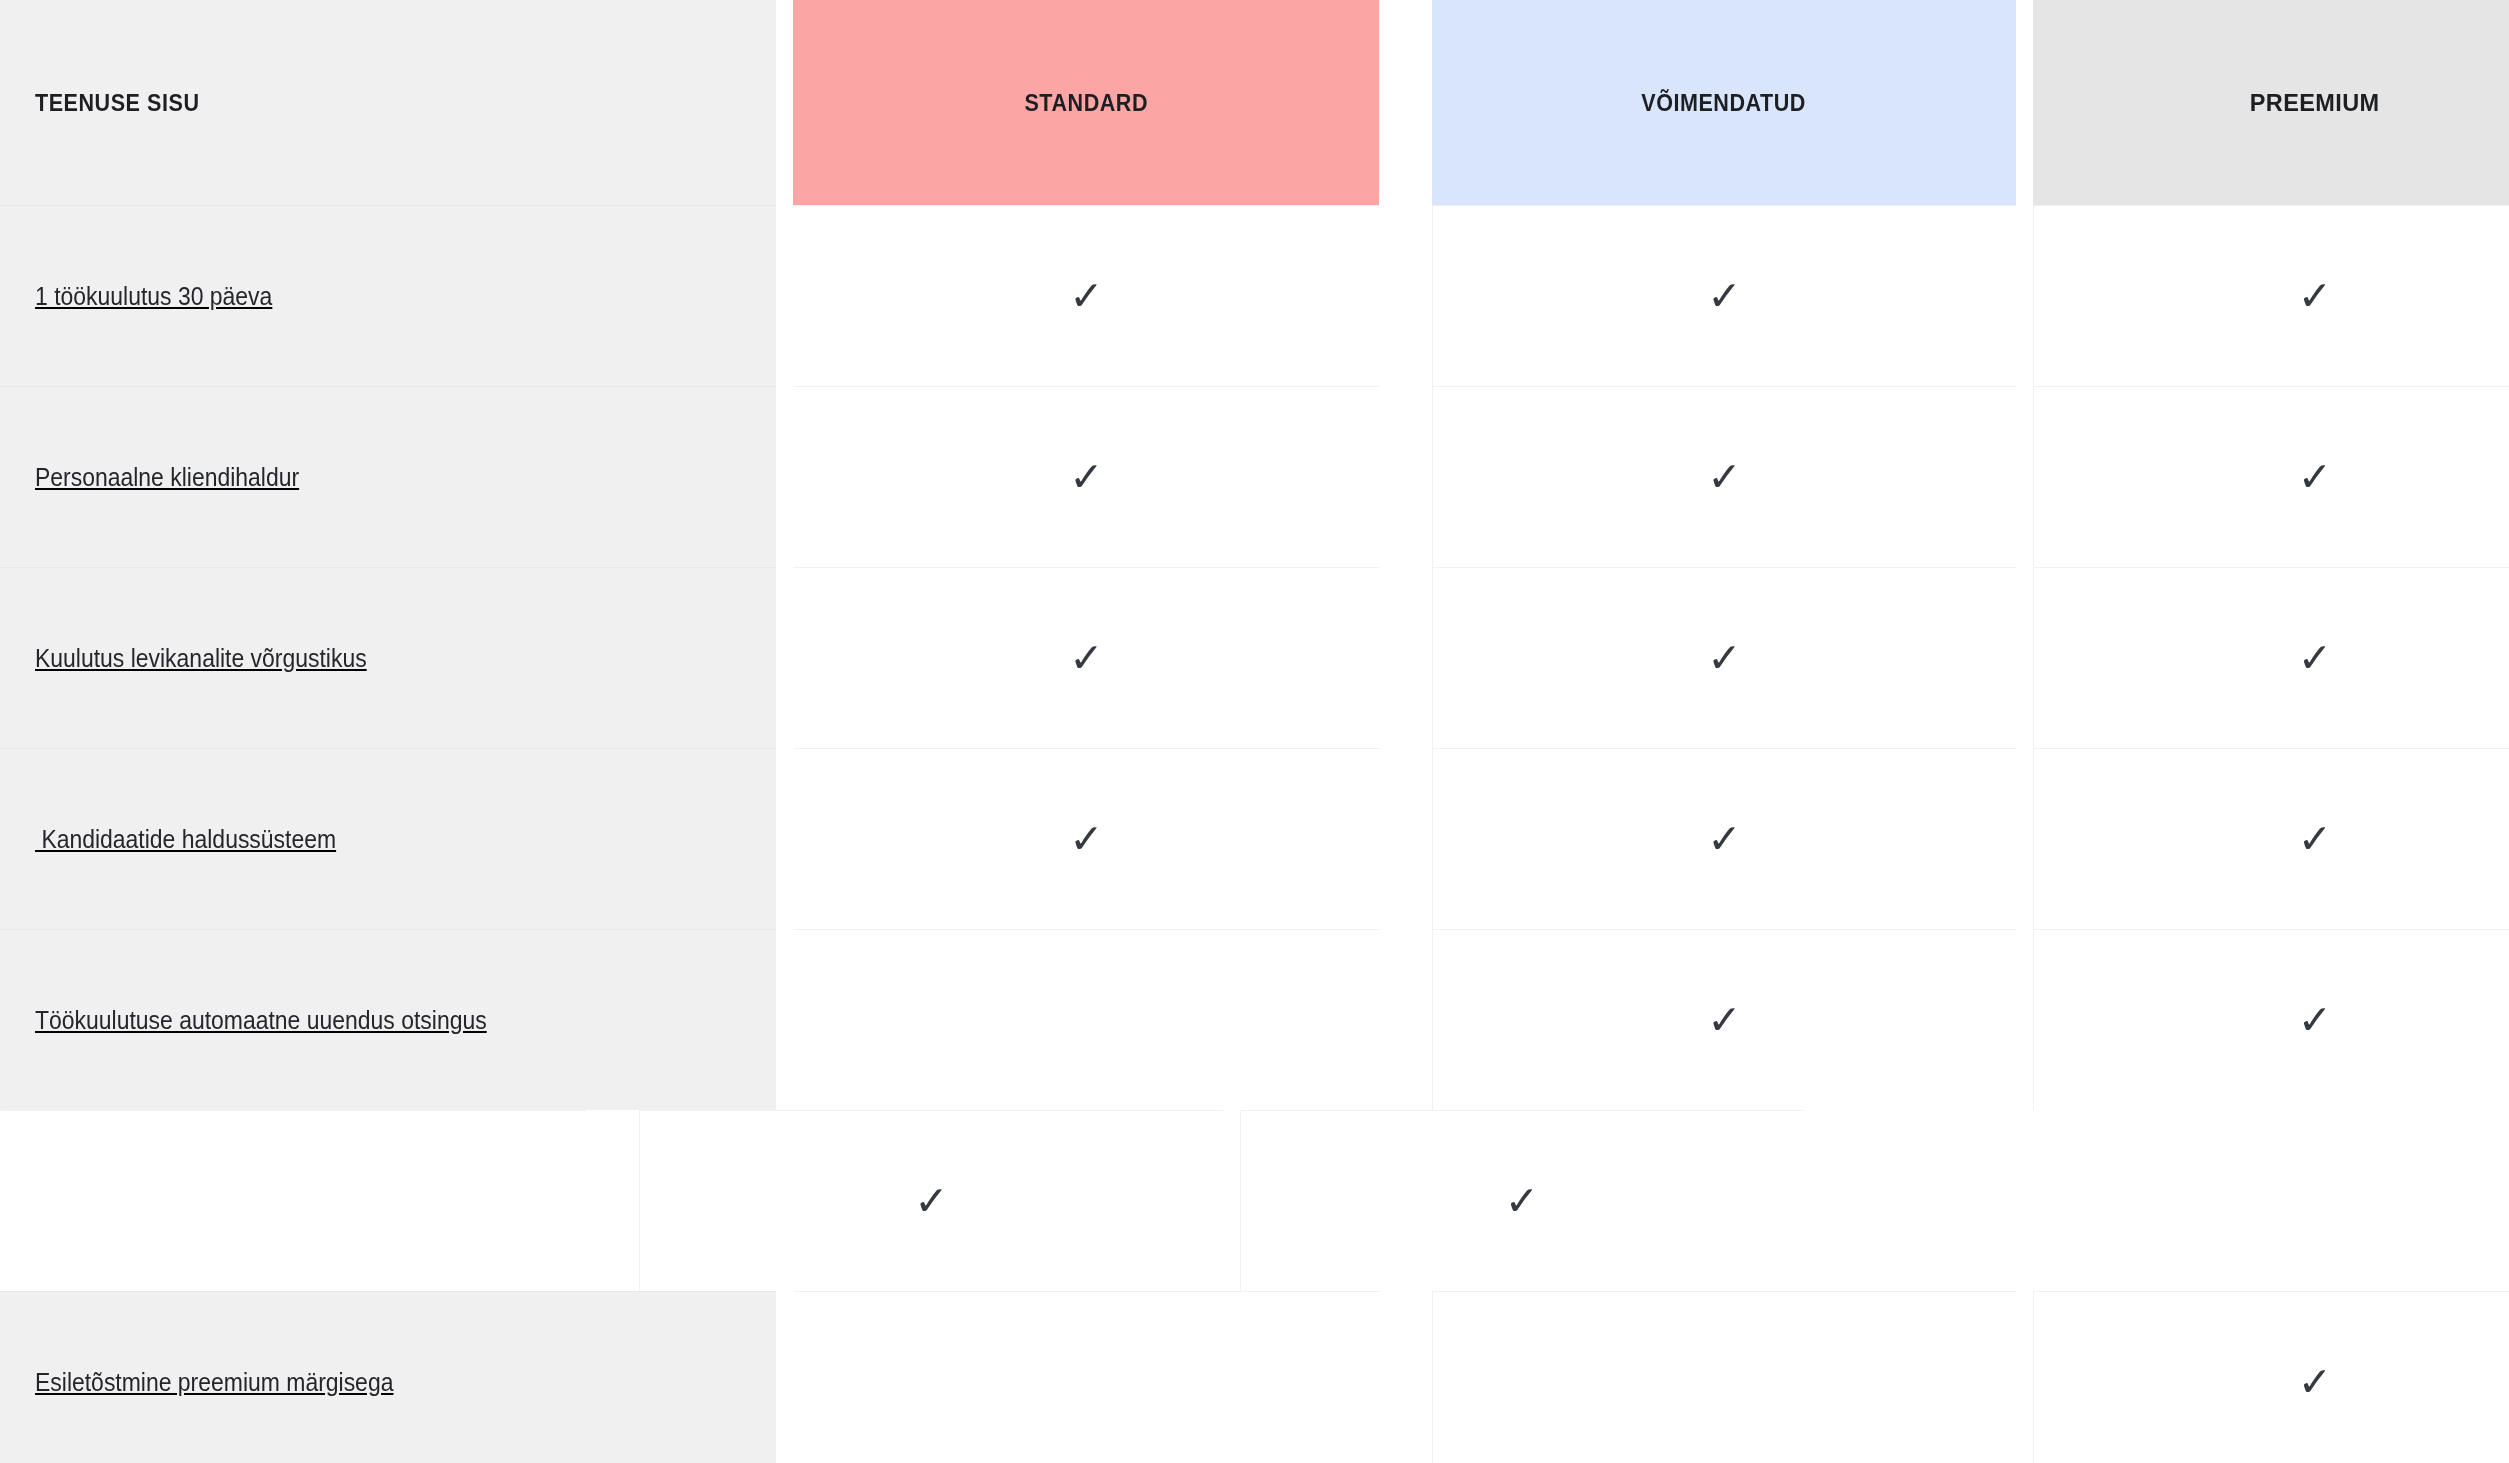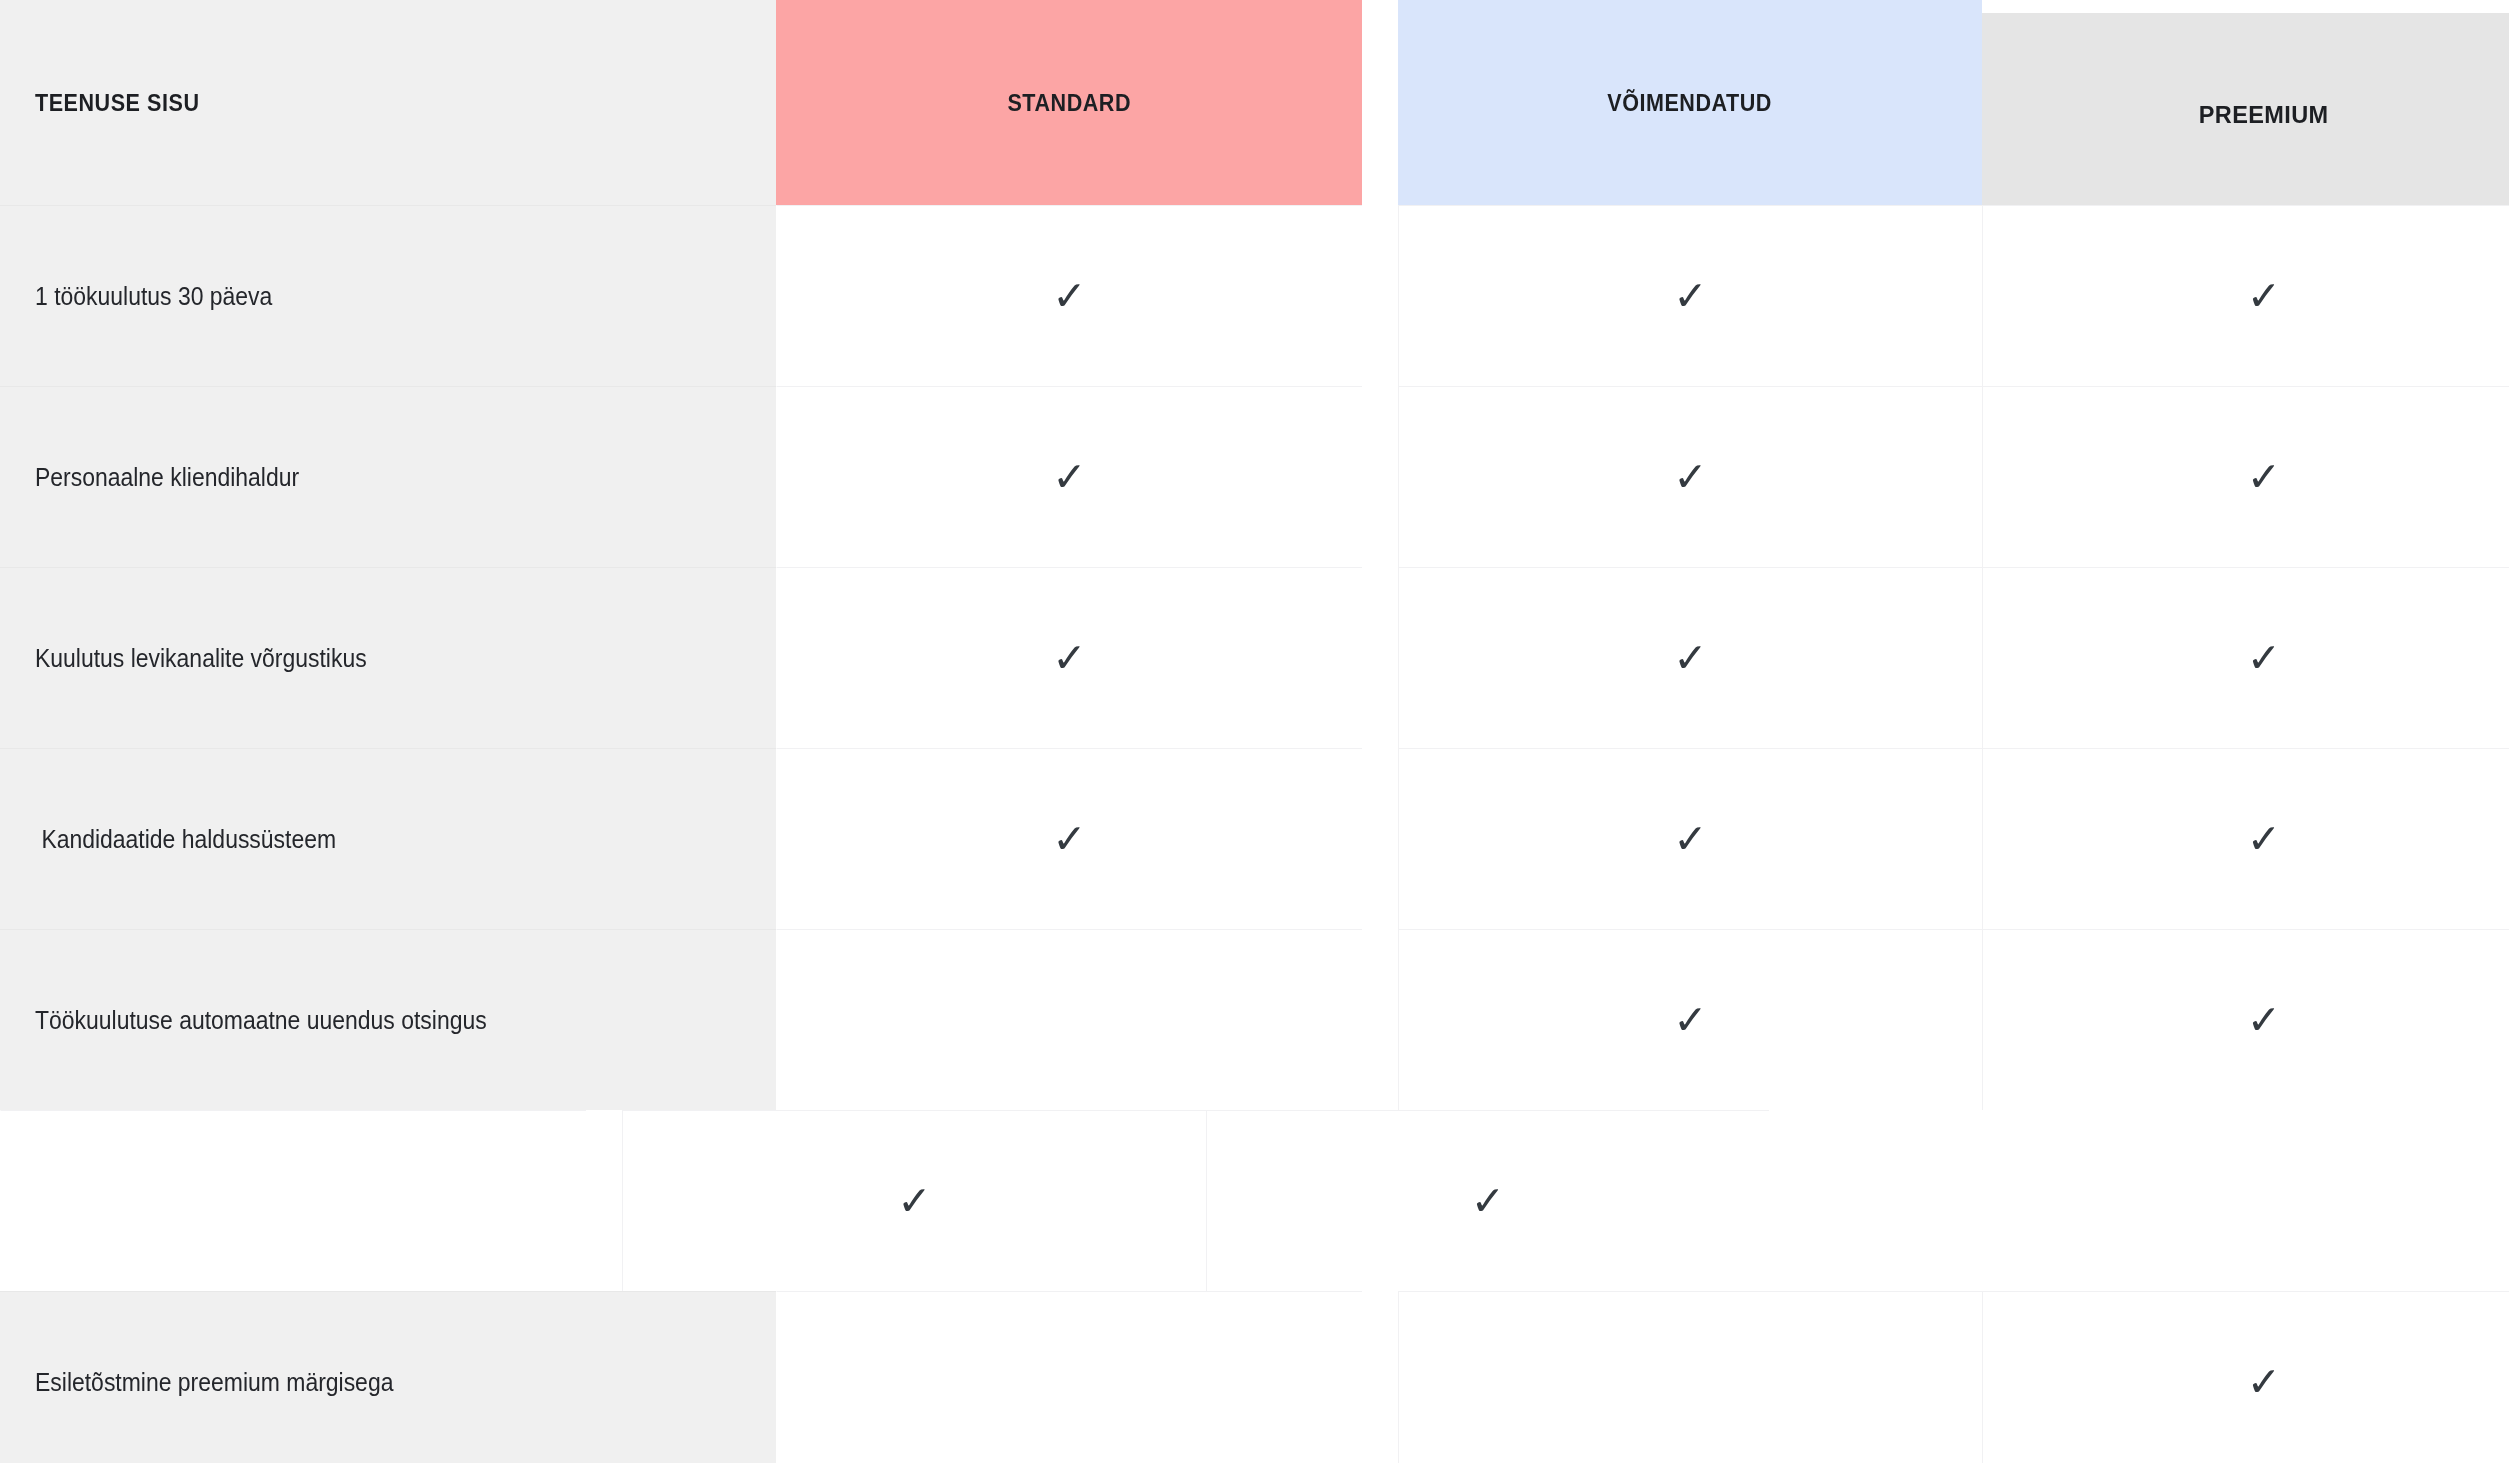--- a/index.html
+++ b/index.html
@@ -16,21 +16,22 @@
 
   
   #comparison-table {
     width:2509px;
     position:relative;
   }
 
   .row {
     display:flex;
     width:2509px;
-    align-items:center;
+    align-items:flex-end;
+    gap:17px;
   }
 
   
   .c-feature  { width:776px; flex:0 0 776px; }
   .c-standard { width:586px; flex:0 0 586px; }
   .c-boosted  { width:584px; flex:0 0 584px;margin-left:36px; }
   .c-premium  { width:563px; flex:0 0 563px; }
 
   
   .header-row { height:205px; }
@@ -70,20 +71,21 @@
     align-items:center;
     height:181px;
     border-top:1px solid #f1f1f3;
   }
 
   .cell.c-feature {
     background:#f0f0f0;
     border-top:1px solid #e8e8e8;
     padding-left:35px;
     justify-content:flex-start;
+    text-decoration:underline;
   }
 
   .cell.c-standard,
   .cell.c-boosted,
   .cell.c-premium {
     background:#ffffff;
     justify-content:center;
     border-left:1px solid #f1f1f3;
   }
   .cell.c-standard { border-left:1px solid transparent; }

